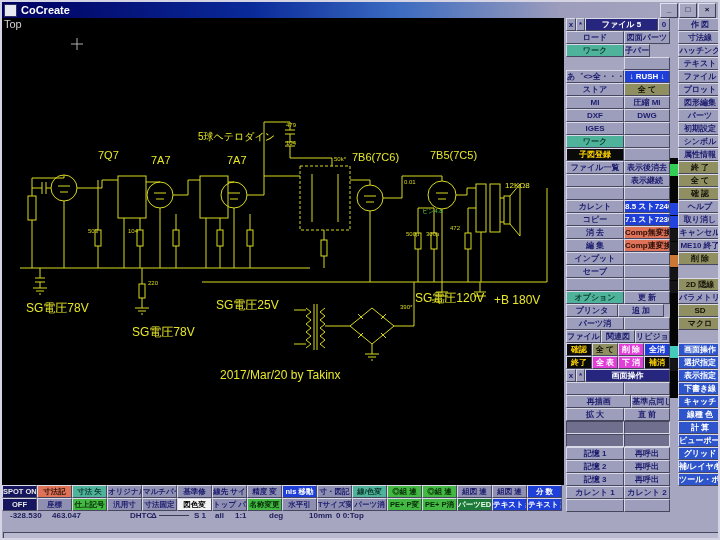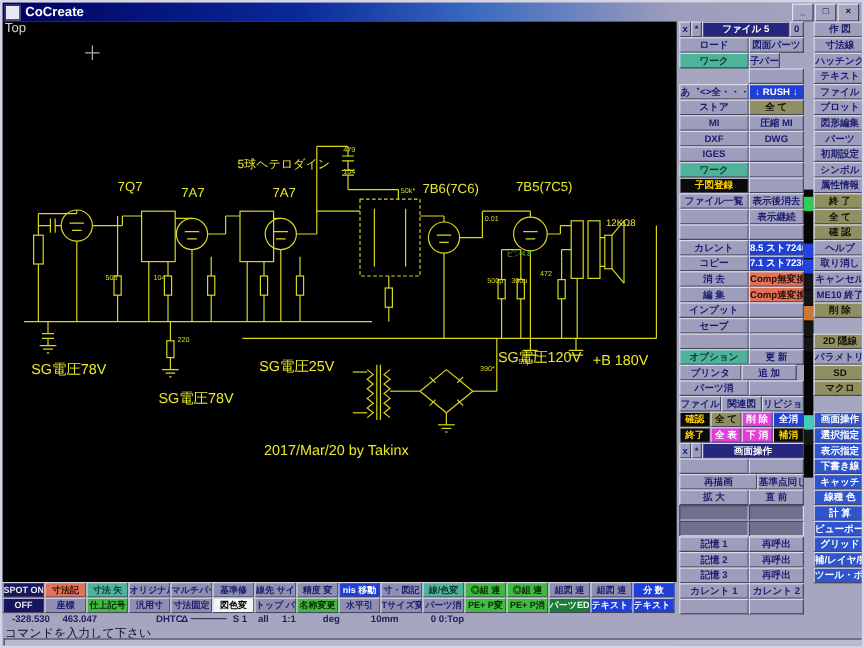--- a/index.html
+++ b/index.html
@@ -527,20 +527,19 @@
       <div id="stdash"></div>
       <span class="st" style="left: 8px;">-328.530</span>
       <span class="st" style="left: 50px;">463.047</span>
       <span class="st" style="left: 128px;">DHTC</span>
       <span class="st" style="left: 149px;">Δ</span>
       <span class="st" style="left: 192px;">S 1</span>
       <span class="st" style="left: 213px;">all</span>
       <span class="st" style="left: 233px;">1:1</span>
       <span class="st" style="left: 267px;">deg</span>
       <span class="st" style="left: 307px;">10mm</span>
-      <span class="st" style="left: 357px; text-align: center;">0 0:Top</span>
+      <span class="st" style="left: 334px; text-align: center;">0 0:Top</span>
     </div>
-  <div id="promptline">コマンドを入力して下さい</div>
   <div id="inputline">
     
   </div>
 
 </div>
 
 </body></html>

